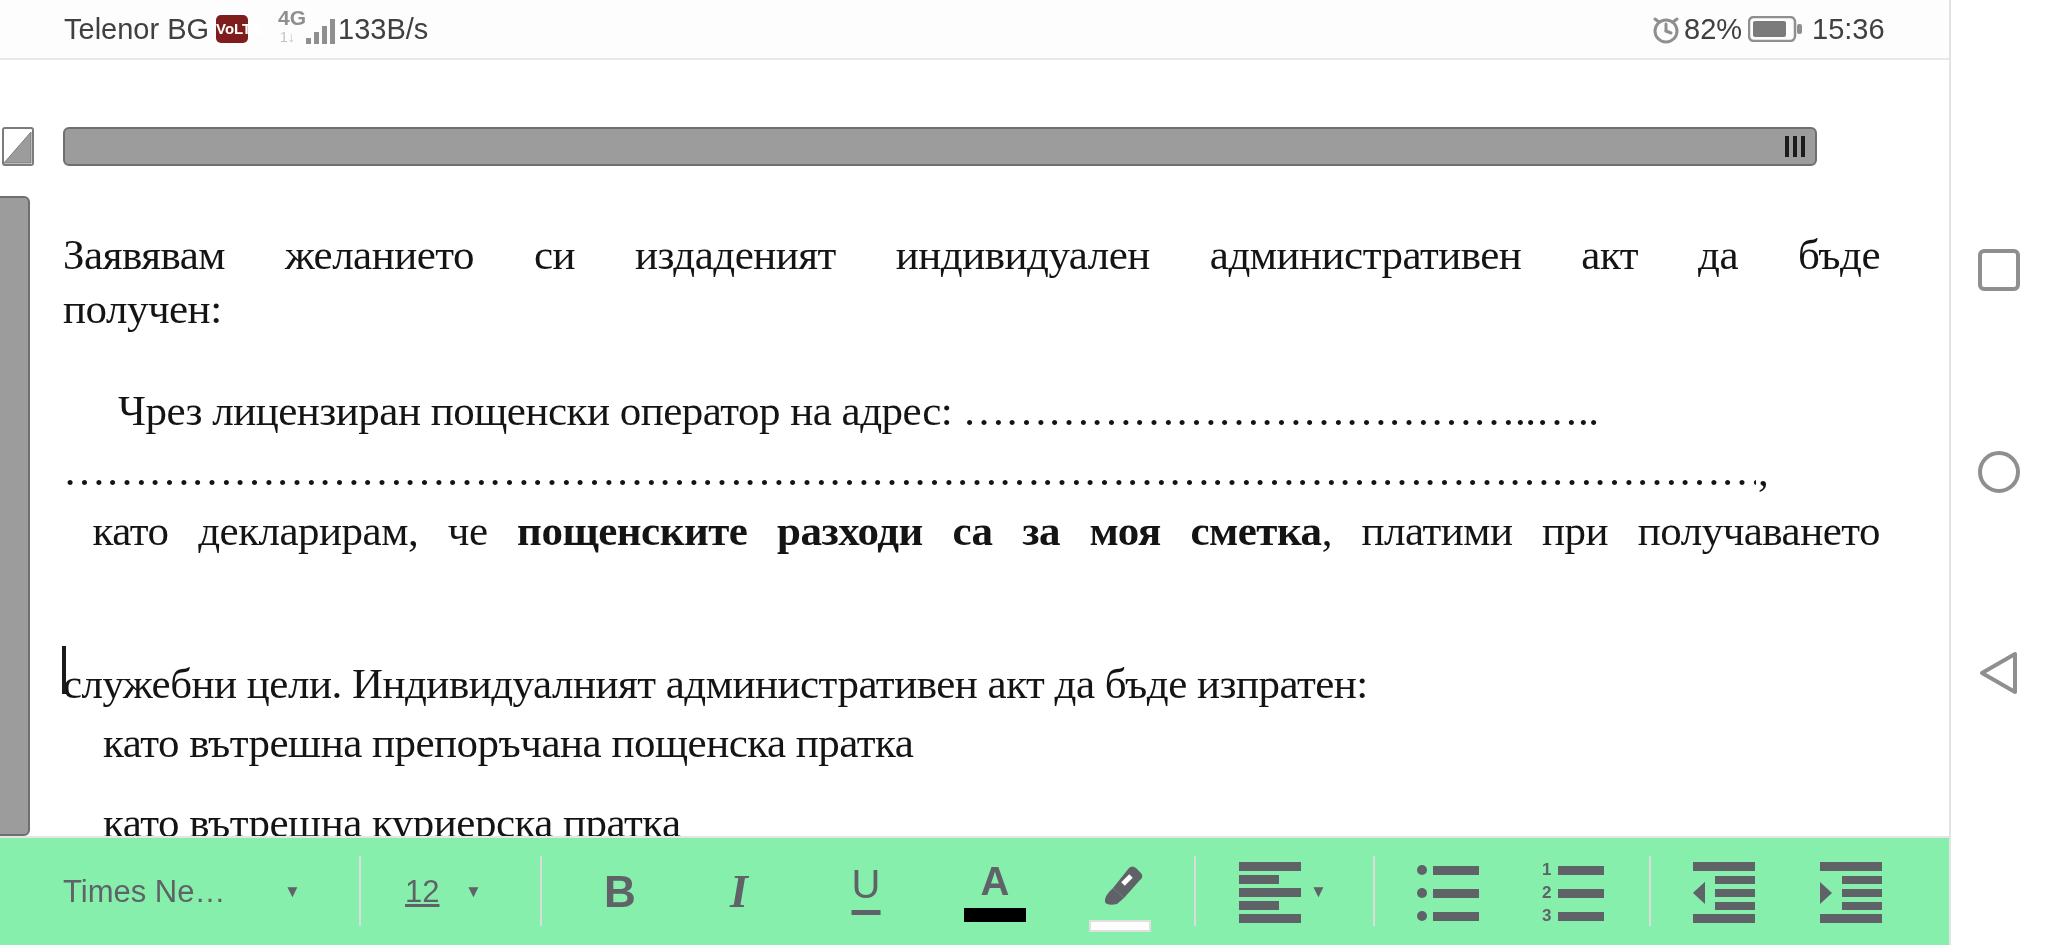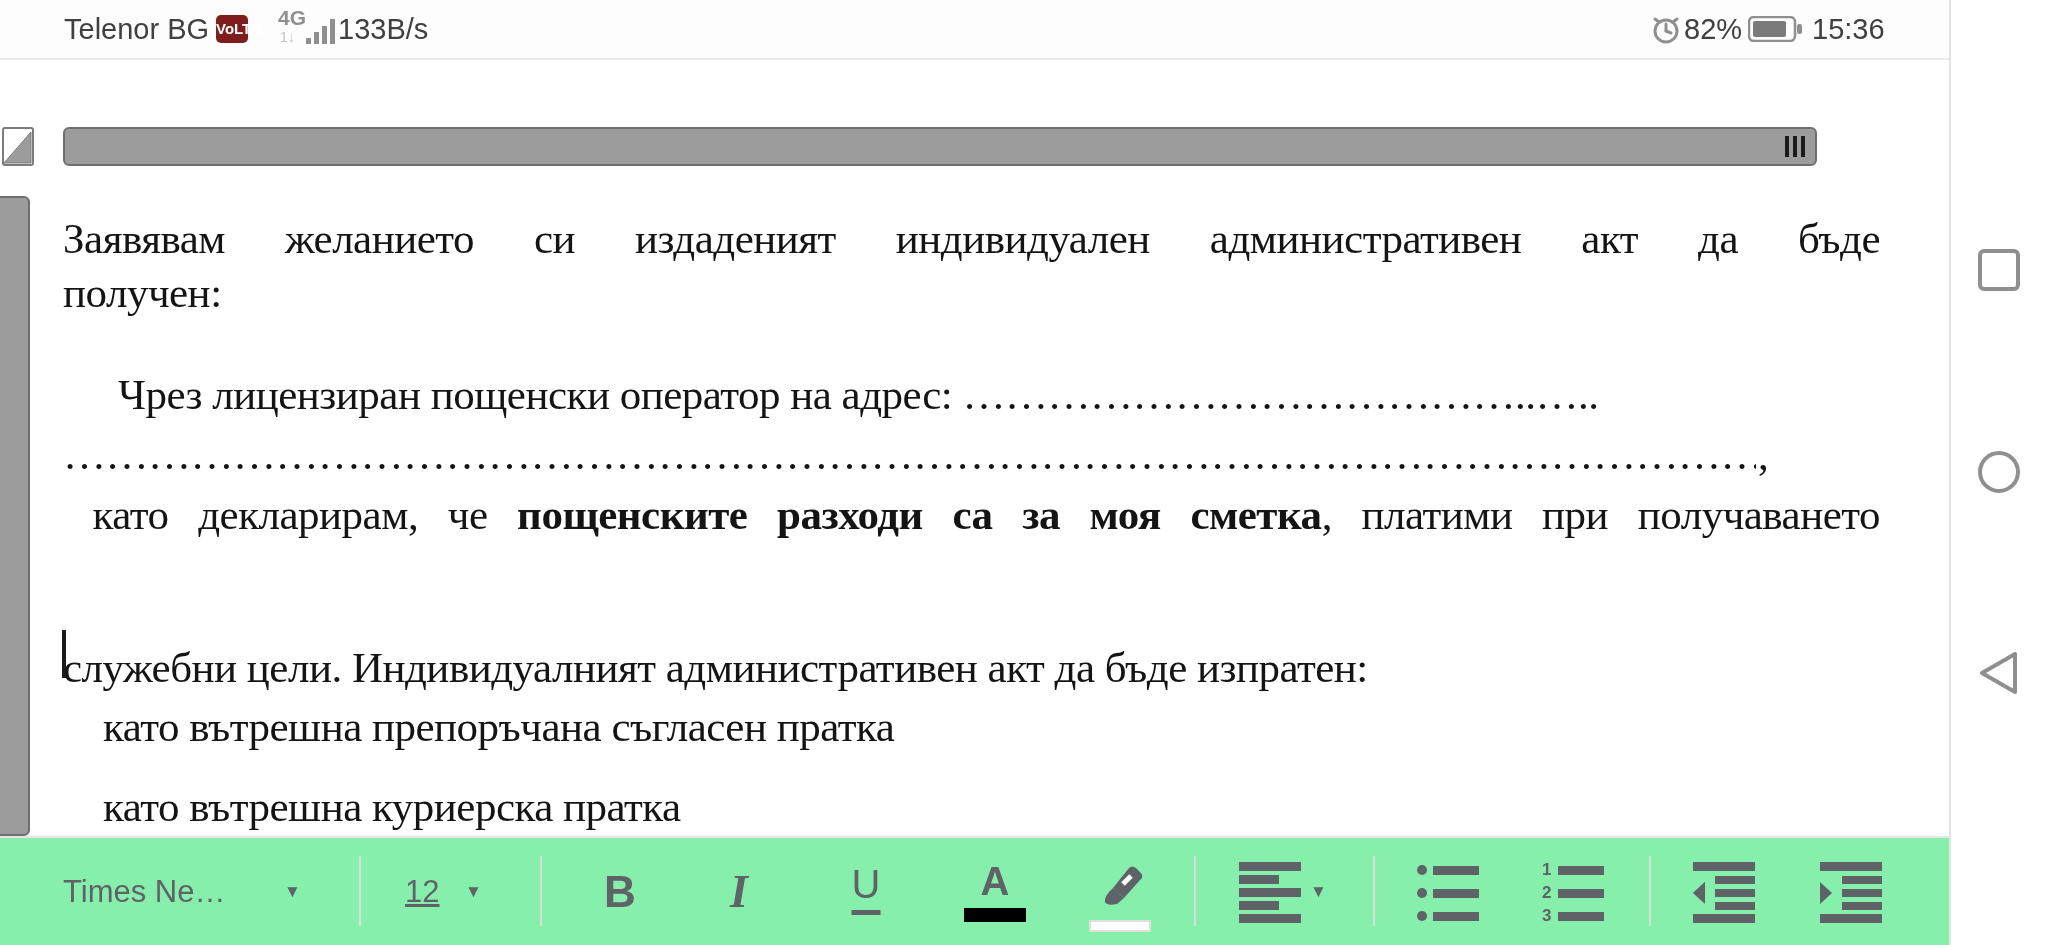--- a/index.html
+++ b/index.html
@@ -26,21 +26,21 @@
   #corner-btn { position:absolute; left:2px; top:127px; width:32px; height:39px; background:#fff;
                 border:2px solid #7c7c7c; border-radius:3px; }
   #hscrollbar { position:absolute; left:63px; top:127px; width:1754px; height:39px; background:#9c9c9c;
                 border:2px solid #6f6f6f; border-radius:6px; }
   #hscroll-grip { position:absolute; right:10px; top:7px; display:flex; gap:4px; }
   #hscroll-grip div { width:4px; height:21px; background:#1c1c1c; }
   #vscrollbar { position:absolute; left:-8px; top:196px; width:38px; height:640px; background:#9c9c9c;
                 border:2px solid #6f6f6f; border-radius:6px; }
 
   
-  #doc { position:absolute; left:63px; top:0; width:1817px; height:836px;
+  #doc { position:absolute; left:63px; top:16px; width:1817px; height:836px;
          font-family:"Liberation Serif","DejaVu Serif",serif; color:#141414; }
   .line { position:absolute; left:0; width:1817px; height:54px; line-height:54px;
           font-size:43px; letter-spacing:-0.5px; white-space:nowrap; }
   .just { white-space:normal; text-align:justify; text-align-last:justify; }
   .clip { overflow:hidden; }
   #cursor { position:absolute; left:-1px; top:630px; width:4px; height:48px; background:#1a1a1a; }
 
   
   #toolbar-border { position:absolute; left:0; top:836px; width:1949px; height:2px; background:#e5e5e5; }
   #toolbar { position:absolute; left:0; top:838px; width:1949px; height:107px; background:#86efac; }
@@ -111,21 +111,21 @@
 
 <div id="doc">
   <div class="line just" style="top:212px;">Заявявам желанието си издаденият индивидуален административен акт да бъде</div>
   <div class="line clip" style="top:368px; padding-left:55px; width:1680px;">Чрез лицензиран пощенски оператор на адрес: …………………………………..…..</div>
   <div class="line" style="top:266px;">получен:</div>
   <div class="line clip" style="top:428px; width:1693px;">…………………………………………………………………………………………………………………………………………………………</div>
   <div class="line" style="top:428px; left:1695px; width:60px;">,</div>
   <div class="line just" style="top:488px;"><span>&nbsp;като декларирам, че </span><b>пощенските разходи са за моя сметка</b><span>, платими при получаването</span></div>
   <div class="line" style="top:595px;margin-top:46px;">служебни цели. Индивидуалният административен акт да бъде изпратен:</div>
   <div id="cursor"></div>
-  <div class="line" style="top:700px; padding-left:40px;">като вътрешна препоръчана съгласен пратка</div>
+  <div class="line" style="top:700px; padding-left:40px;">като вътрешна препоръчана пощенска пратка</div>
   <div class="line" style="top:780px; padding-left:40px;">като вътрешна куриерска пратка</div>
 </div>
 
 <div id="toolbar-border"></div>
 <div id="toolbar">
 
   <div>
     <span class="tb-label" style="left:63px;">Times Ne…</span>
     <span class="caret" style="left:284px;">▼</span>
   </div>

